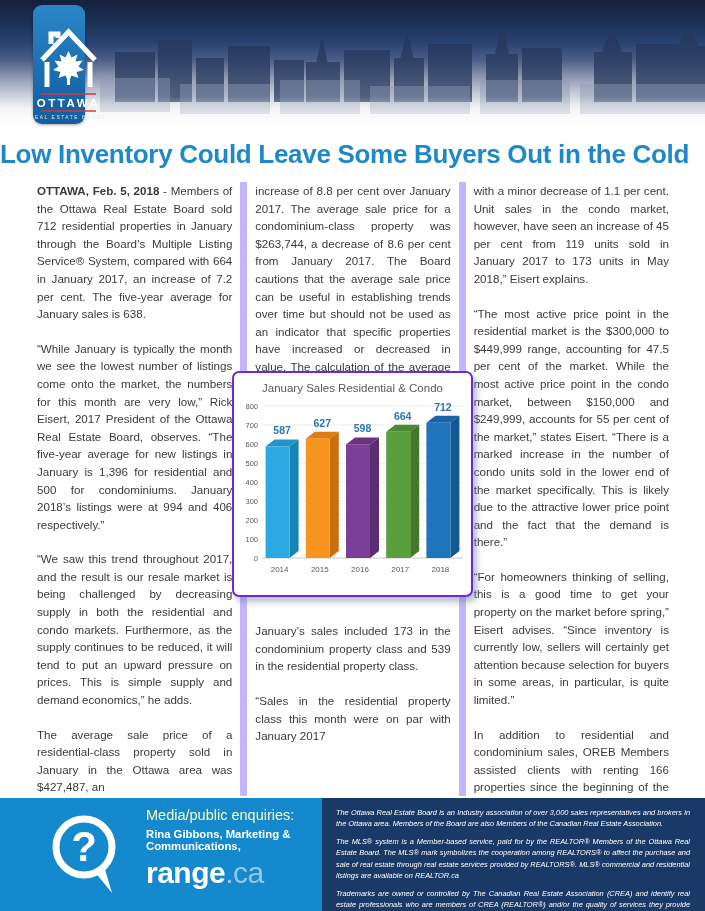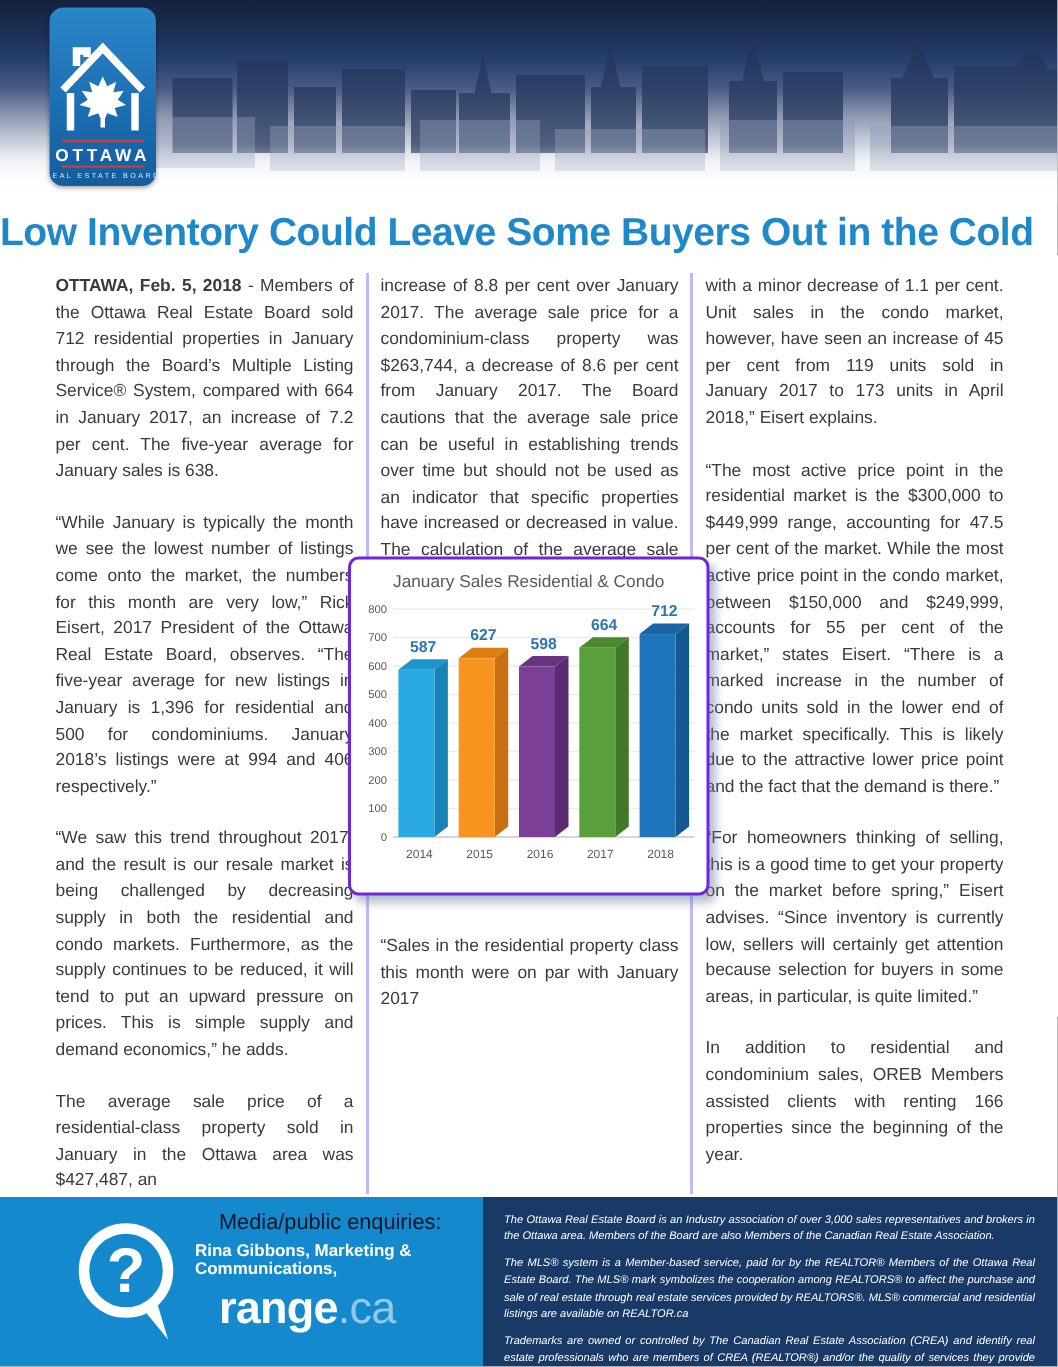--- a/index.html
+++ b/index.html
@@ -4,51 +4,51 @@
 <style>
   html,body{margin:0;padding:0;background:#888;}
   .page{position:relative;width:705px;height:911px;background:#fff;overflow:hidden;
         font-family:"Liberation Sans", sans-serif;margin:0 auto;}
 
   
   .header{position:absolute;left:0;top:0;width:705px;height:136px;
     background:linear-gradient(180deg,#15213c 0%,#1c2f55 16%,#27406e 30%,#4c5d86 44%,
                #8a94ae 56%,#c3c9d6 68%,#edeff3 80%,#ffffff 93%);}
   .header svg{position:absolute;left:0;top:0;}
-  .logo{position:absolute;left:33px;top:5px;width:71px;height:119px;border-radius:9px;
+  .logo{position:absolute;left:33px;top:5px;width:52px;height:119px;border-radius:9px;
     background:linear-gradient(180deg,#2a86c8 0%,#1b6cb0 60%,#135d9d 100%);
     box-shadow:0 1px 3px rgba(0,0,0,.35);z-index:3;}
   .logo svg{position:absolute;left:0;top:0;}
 
   .page-title{position:absolute;left:0;top:139px;width:705px;text-align:left;
     color:#1e88c9;font-size:26px;font-weight:bold;letter-spacing:-.3px;}
 
   
   .columns{position:absolute;left:37px;top:182px;width:632px;height:614px;
     display:flex;overflow:hidden;}
   .col{flex:1;text-align:justify;font-size:11.6px;line-height:17.6px;color:#3a3a3a;
-    padding:0 8px;border-right:2px solid #c4b5fd;}
+    padding:0 8px;border-right:7px solid #c4b5fd;}
   .col.first{padding-left:0;}
   .col.last{padding-right:0;border-right:none;}
   .col p{margin:0 0 17px;}
   .bold{font-weight:bold;}
   .chart-spacer{height:212px;}
 
   
   .chart-box{position:absolute;left:232px;top:371px;width:241px;height:226px;
     background:#fff;border:2px solid #6d28d9;border-radius:7px;
     box-shadow:4px 5px 6px rgba(110,130,155,.5);z-index:2;box-sizing:border-box;}
   .chart-title{text-align:center;font-size:11.5px;color:#595959;margin:9px 0 0;}
 
   
   .footer{position:absolute;left:0;top:798px;width:705px;height:113px;display:flex;}
   .footer-left{width:322px;background:#1489ce;position:relative;color:#fff;}
   .footer-right{flex:1;background:#193966;padding:9px 15px 0 14px;box-sizing:border-box;}
-  .media-heading{position:absolute;left:146px;top:9px;font-size:14.5px;color:#0f172a;}
-  .media-name{position:absolute;left:130px;top:30px;font-size:11.3px;font-weight:bold;}
+  .media-heading{position:absolute;left:146px;top:9px;font-size:14.5px;color:#fef9c3;}
+  .media-name{position:absolute;left:146px;top:30px;font-size:11.3px;font-weight:bold;}
   .media-phone{position:absolute;left:146px;top:46px;font-size:11.3px;font-weight:bold;}
   .media-sep{color:#9fcde8;padding:0 7px;font-weight:normal;}
   .media-site{position:absolute;left:146px;top:58px;font-size:30px;font-weight:bold;letter-spacing:-.5px;}
   .media-site .tld{color:#93c9e8;font-weight:normal;margin-top:42px;}
   .q-icon{position:absolute;left:44px;top:11px;}
   .legal p{font-size:7.4px;font-style:italic;font-weight:normal;color:#fff;
     line-height:1.55;margin:0 0 6px;text-align:justify;}
 </style>
 </head>
 <body>
@@ -119,24 +119,25 @@
   <div class="columns">
     <div class="col first">
       <p><span class="bold">OTTAWA, Feb. 5, 2018</span><span> - Members of the Ottawa Real Estate Board sold 712 residential properties in January through the Board’s Multiple Listing Service® System, compared with 664 in January 2017, an increase of 7.2 per cent. The five-year average for January sales is 638.</span></p>
       <p>“While January is typically the month we see the lowest number of listings come onto the market, the numbers for this month are very low,” Rick Eisert, 2017 President of the Ottawa Real Estate Board, observes. “The five-year average for new listings in January is 1,396 for residential and 500 for condominiums. January 2018’s listings were at 994 and 406 respectively.”</p>
       <p>“We saw this trend throughout 2017, and the result is our resale market is being challenged by decreasing supply in both the residential and condo markets. Furthermore, as the supply continues to be reduced, it will tend to put an upward pressure on prices. This is simple supply and demand economics,” he adds.</p>
       <p>The average sale price of a residential-class property sold in January in the Ottawa area was $427,487, an</p>
     </div>
     <div class="col">
       <p>increase of 8.8 per cent over January 2017. The average sale price for a condominium-class property was $263,744, a decrease of 8.6 per cent from January 2017. The Board cautions that the average sale price can be useful in establishing trends over time but should not be used as an indicator that specific properties have increased or decreased in value. The calculation of the average sale price is based on</p>
       <div class="chart-spacer"></div>
+      <p>January’s sales included 173 in the condominium property class and 539 in the residential property class.</p>
       <p>“Sales in the residential property class this month were on par with January 2017</p>
     </div>
     <div class="col last">
-      <p>with a minor decrease of 1.1 per cent. Unit sales in the condo market, however, have seen an increase of 45 per cent from 119 units sold in January 2017 to 173 units in April 2018,” Eisert explains.</p>
+      <p>with a minor decrease of 1.1 per cent. Unit sales in the condo market, however, have seen an increase of 45 per cent from 119 units sold in January 2017 to 173 units in May 2018,” Eisert explains.</p>
       <p>“The most active price point in the residential market is the $300,000 to $449,999 range, accounting for 47.5 per cent of the market. While the most active price point in the condo market, between $150,000 and $249,999, accounts for 55 per cent of the market,” states Eisert. “There is a marked increase in the number of condo units sold in the lower end of the market specifically. This is likely due to the attractive lower price point and the fact that the demand is there.”</p>
       <p>“For homeowners thinking of selling, this is a good time to get your property on the market before spring,” Eisert advises. “Since inventory is currently low, sellers will certainly get attention because selection for buyers in some areas, in particular, is quite limited.”</p>
       <p>In addition to residential and condominium sales, OREB Members assisted clients with renting 166 properties since the beginning of the year.</p>
     </div>
   </div>
 
   <div class="chart-box">
     <div class="chart-title">January Sales Residential &amp; Condo</div>
     <svg width="237" height="190" viewBox="0 0 237 190">
         <text x="24" y="166.6" text-anchor="end" font-size="7.5" fill="#595959" font-family="Liberation Sans, sans-serif">0</text>

